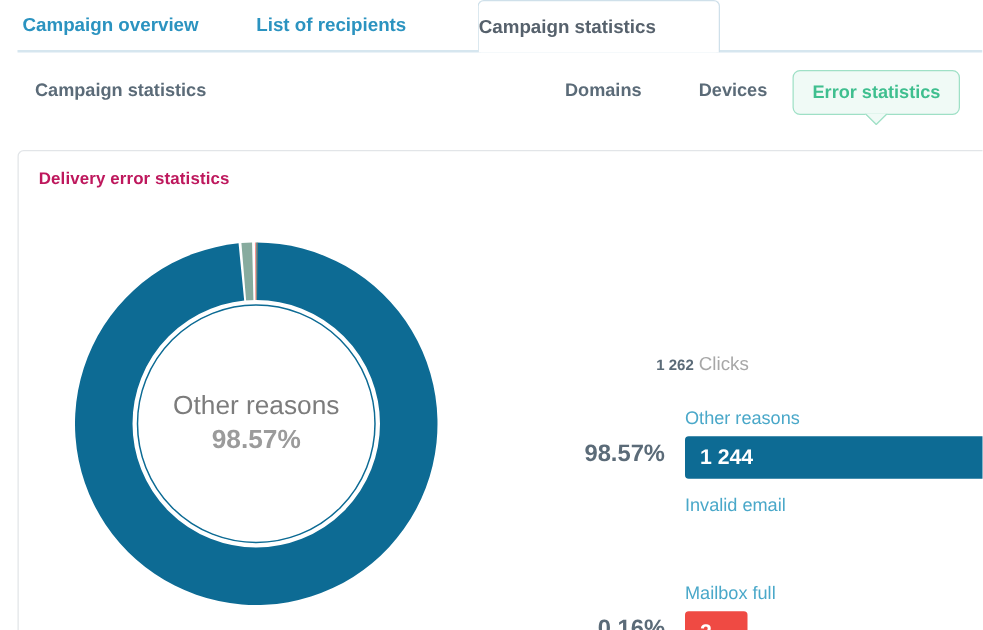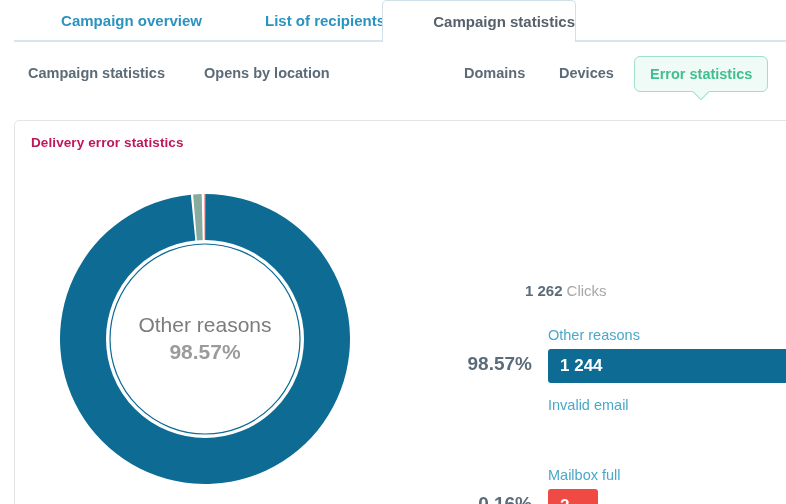--- a/index.html
+++ b/index.html
@@ -39,21 +39,21 @@
   }
   .ptab {
     position: absolute;
     top: 0;
     height: 41px;
     line-height: 41px;
     font-size: 15px;
     font-weight: bold;
     color: #2b93c0;
     white-space: nowrap;
-    text-align: right;
+    text-align: left;
     box-sizing: border-box;
   }
   .ptab-1 { left: 18px;  width: 184px; }
   .ptab-2 { left: 205px; width: 180px; }
   .ptab-3 {
     left: 382px;
     width: 194px;
     color: #56616c;
     background: #ffffff;
     border: 1px solid #cfe0ea;
@@ -79,21 +79,21 @@
     height: 34px;
     line-height: 34px;
     font-size: 14.5px;
     font-weight: bold;
     color: #5b6b78;
     white-space: nowrap;
   }
   .stab-0 { left: 28px;  }
   .stab-1 { left: 204px; }
   .stab-2 { left: 358px; }
-  .stab-3 { left: 464px; }
+  .stab-3 { left: 452px; }
   .stab-4 { left: 559px; }
   .stab-active {
     left: 634px;
     color: #3fbf8f;
     background: #f0faf6;
     border: 1px solid #9fe0c6;
     border-radius: 6px;
     padding: 0 15px;
     height: 36px;
     line-height: 34px;
@@ -178,21 +178,21 @@
   .errors-total {
     position: absolute;
     left: 510px;
     top: 160px;
     font-size: 17px;
     white-space: nowrap;
   }
   .errors-total .num {
     font-weight: bold;
     color: #5b6b78;
-    font-size: 15px;
+    font-size: 12px;
     margin-top: 43px;
   }
   .errors-total .word {
     color: #a7a7a7;
     font-size: 15px;
     margin-left: 4px;
   }
 
   .legend {
     position: absolute;
@@ -255,23 +255,20 @@
       <span>List of recipients</span>
     </div>
     <div class="ptab ptab-3">
       <span>Campaign statistics</span>
     </div>
   </div>
 
   <div class="sub-tabs">
     <div class="stab stab-0">
       <span>Campaign statistics</span>
-    </div>
-    <div class="stab stab-1">
-      <span>Opens by location</span>
     </div>
     <div class="stab stab-3">
       <span>Domains</span>
     </div>
     <div class="stab stab-active">
       <span>Error statistics</span>
       <span class="pointer"></span>
     </div>
     <div class="stab stab-4">
       <span>Devices</span>

